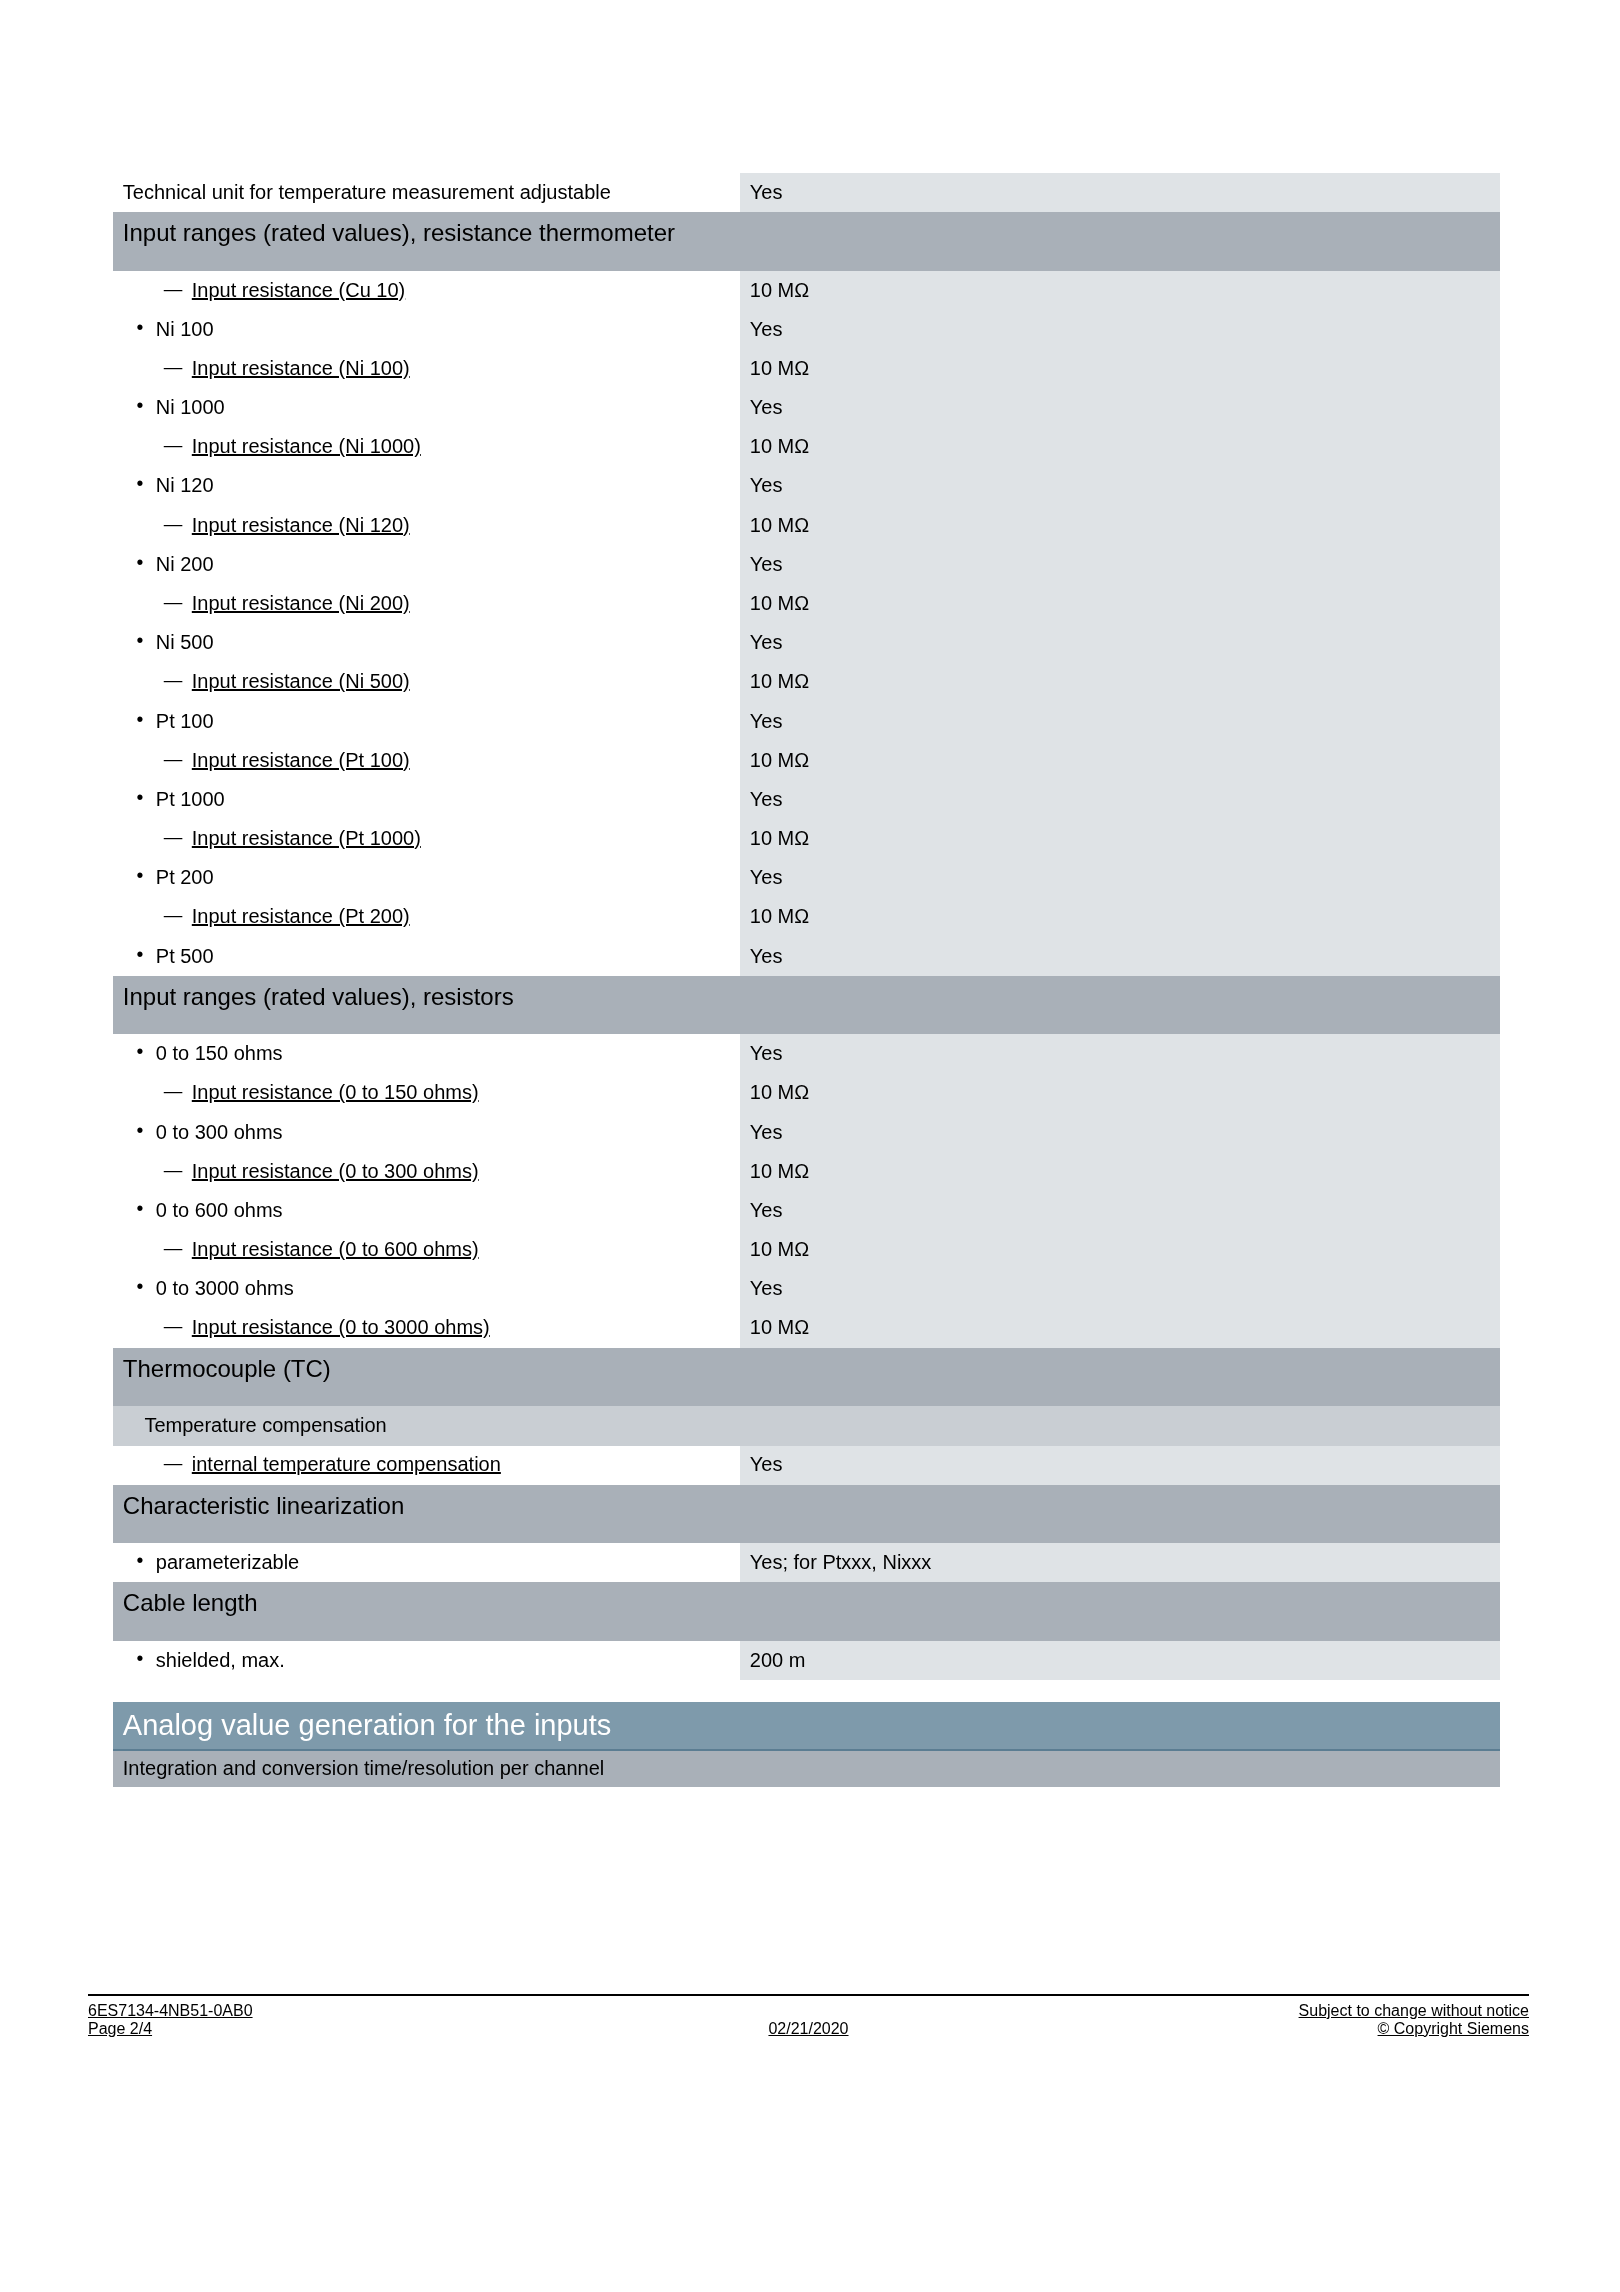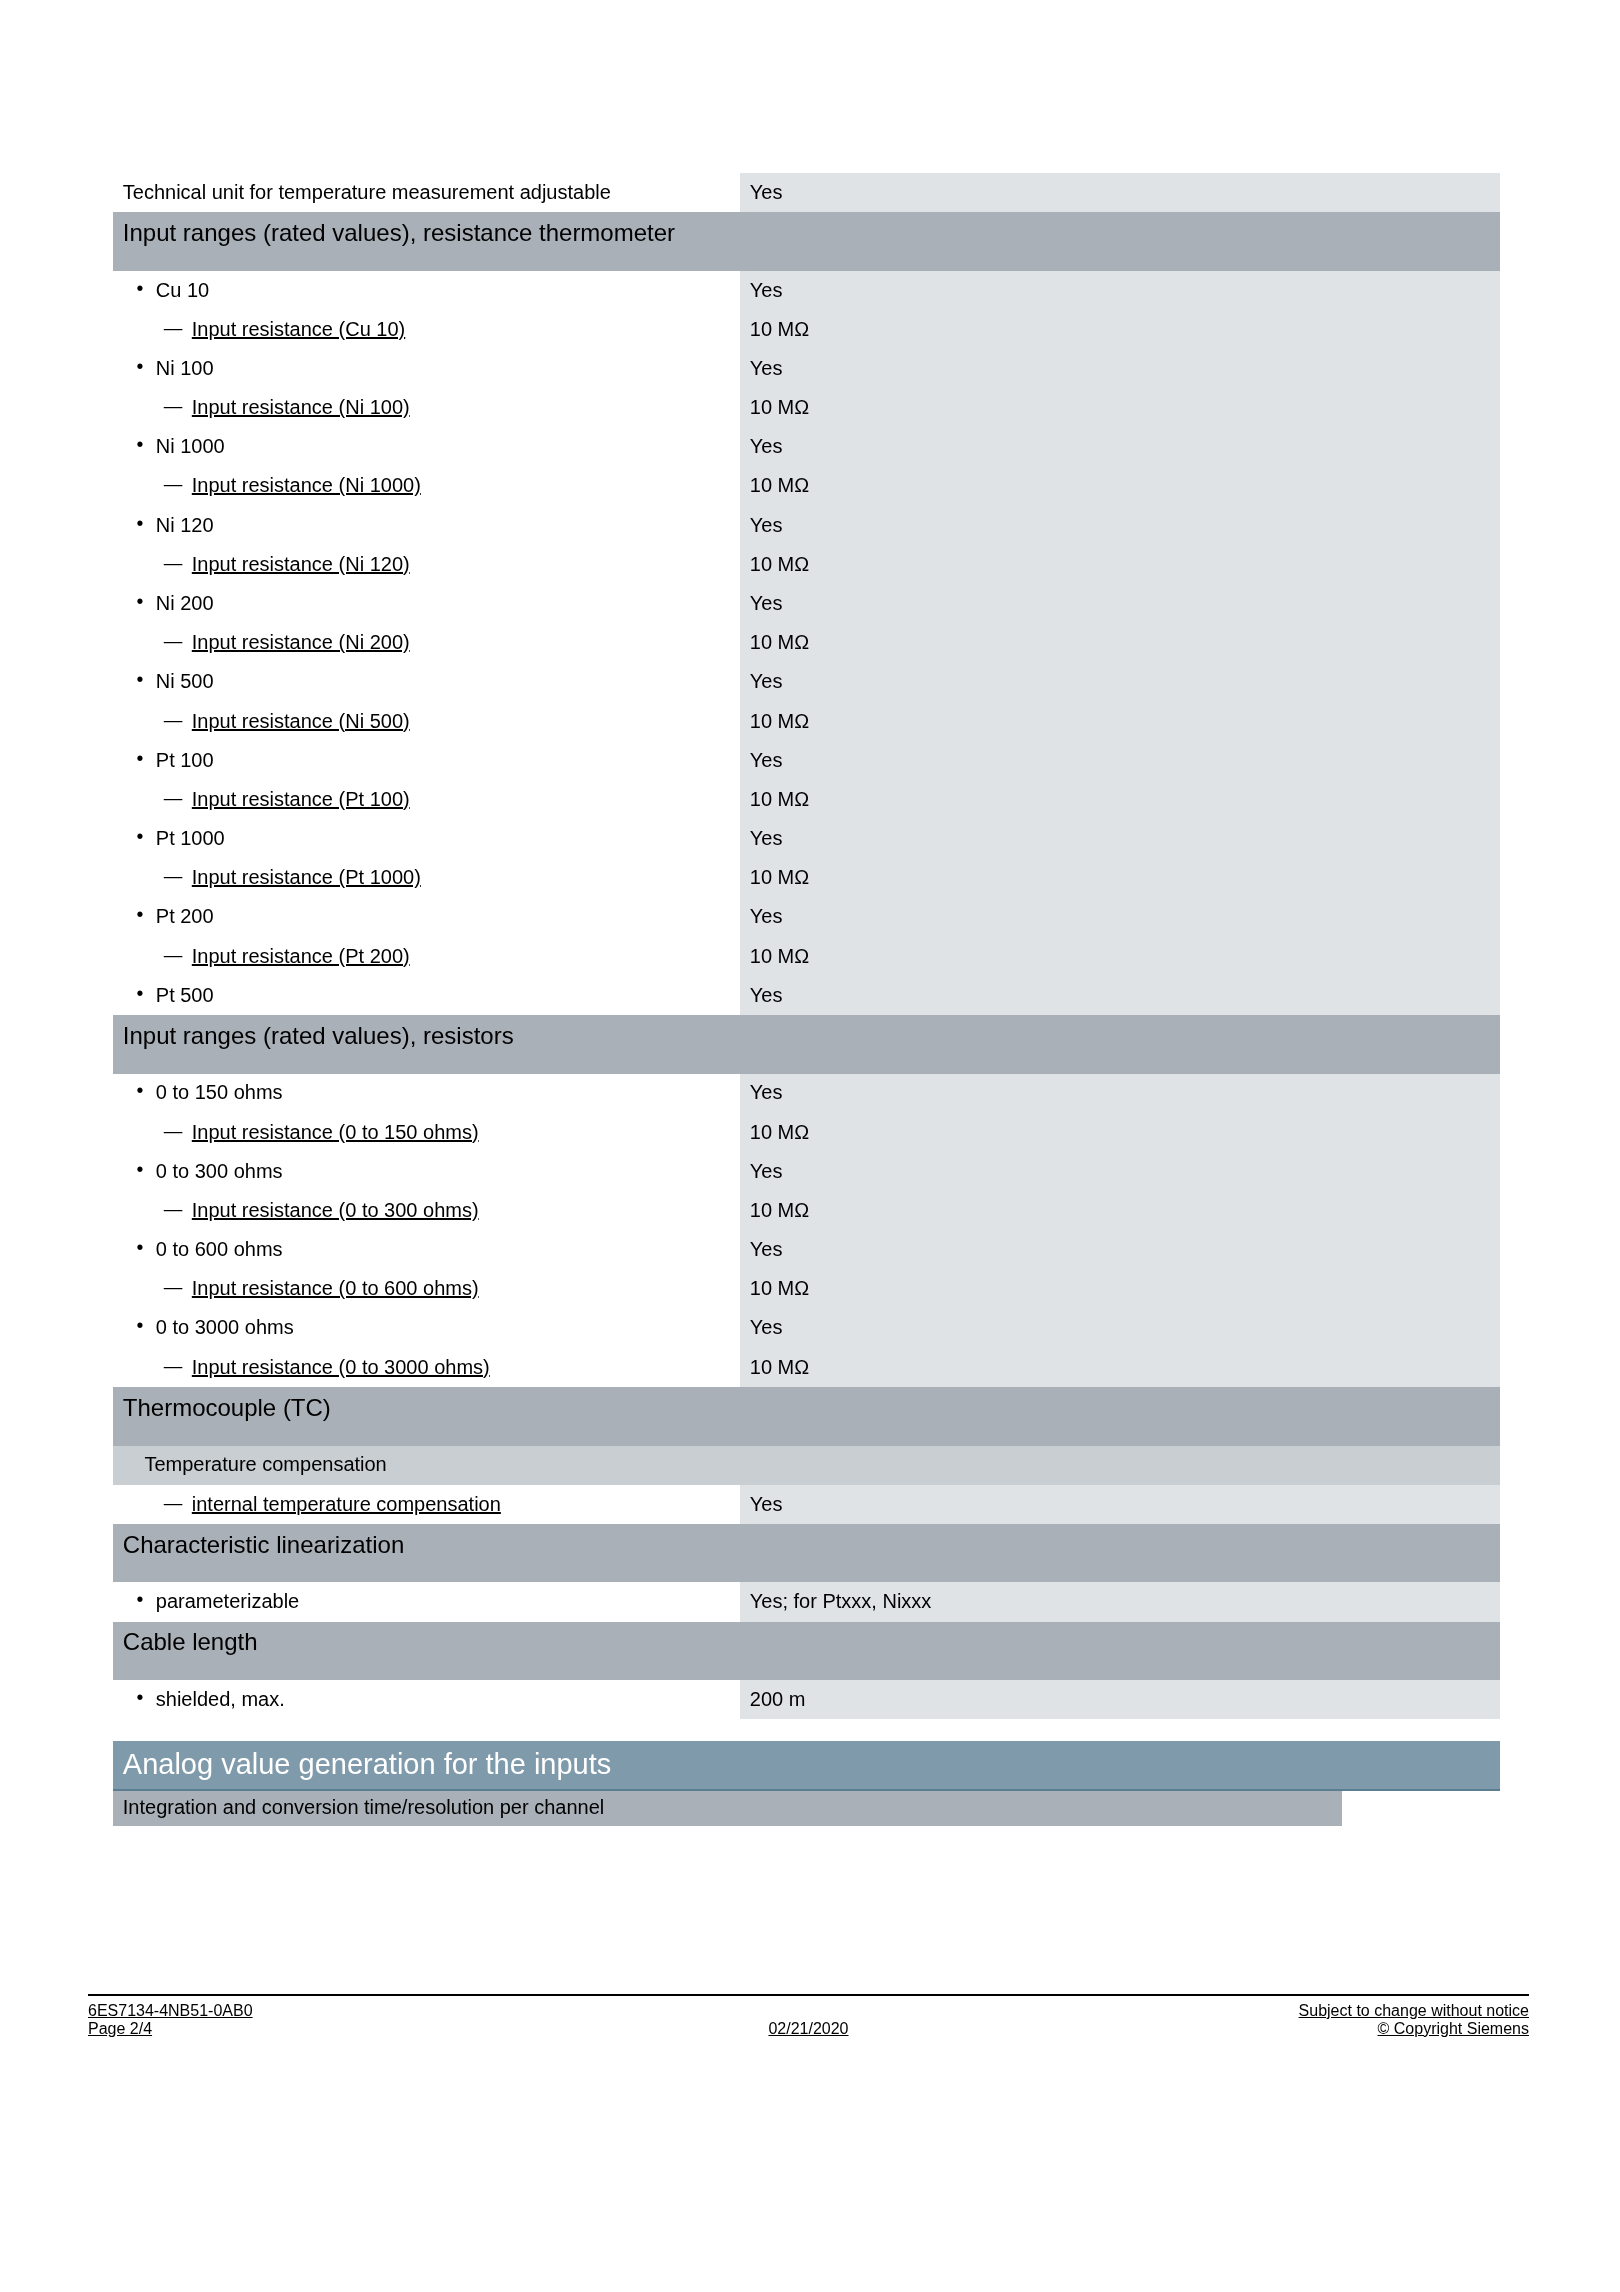--- a/index.html
+++ b/index.html
@@ -99,21 +99,21 @@
     font-size: 29px;
     padding: 6.9px 9.8px 7.8px 9.8px;
     width: 1387px;
     box-sizing: border-box;
     border-bottom: 2px solid #5b7d92;
   }
   .subheader-bar {
     background: #a9b0b8;
     font-size: 20px;
     padding: 5.9px 9.8px 6.9px 9.8px;
-    width: 1229px;
+    width: 1387px;
     box-sizing: border-box;
   }
 
   
   .footer {
     position: absolute;
     left: 88px;
     top: 1994px;
     width: 1441px;
     text-decoration: underline;
@@ -145,26 +145,20 @@
               <span class="plainlabel">Technical unit for temperature measurement adjustable</span>
             </td>
           <td class="value">Yes</td>
         </tr>
 
         <tr class="section">
           <td class="label">Input ranges (rated values), resistance thermometer</td>
           <td class="value"></td>
         </tr>
 
-        <tr class="item">
-          <td class="label">
-              <span class="indent-bullet">Cu 10</span>
-            </td>
-          <td class="value">Yes</td>
-        </tr>
         <tr class="item">
           <td class="label">
               <span class="indent-dash">Input resistance (Cu 10)</span>
             </td>
           <td class="value">10 MΩ</td>
         </tr>
         <tr class="item">
           <td class="label">
               <span class="indent-bullet">Ni 100</span>
             </td>

